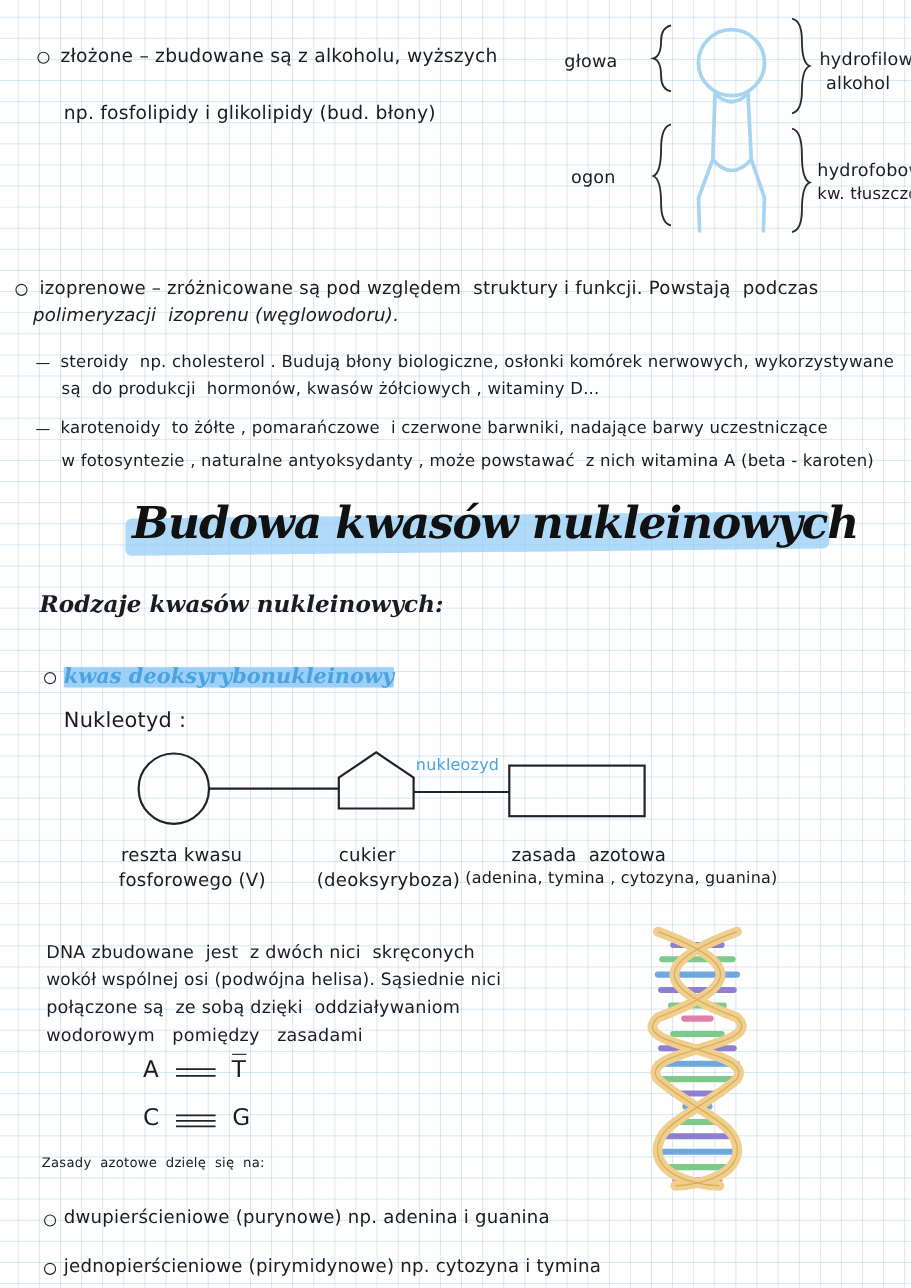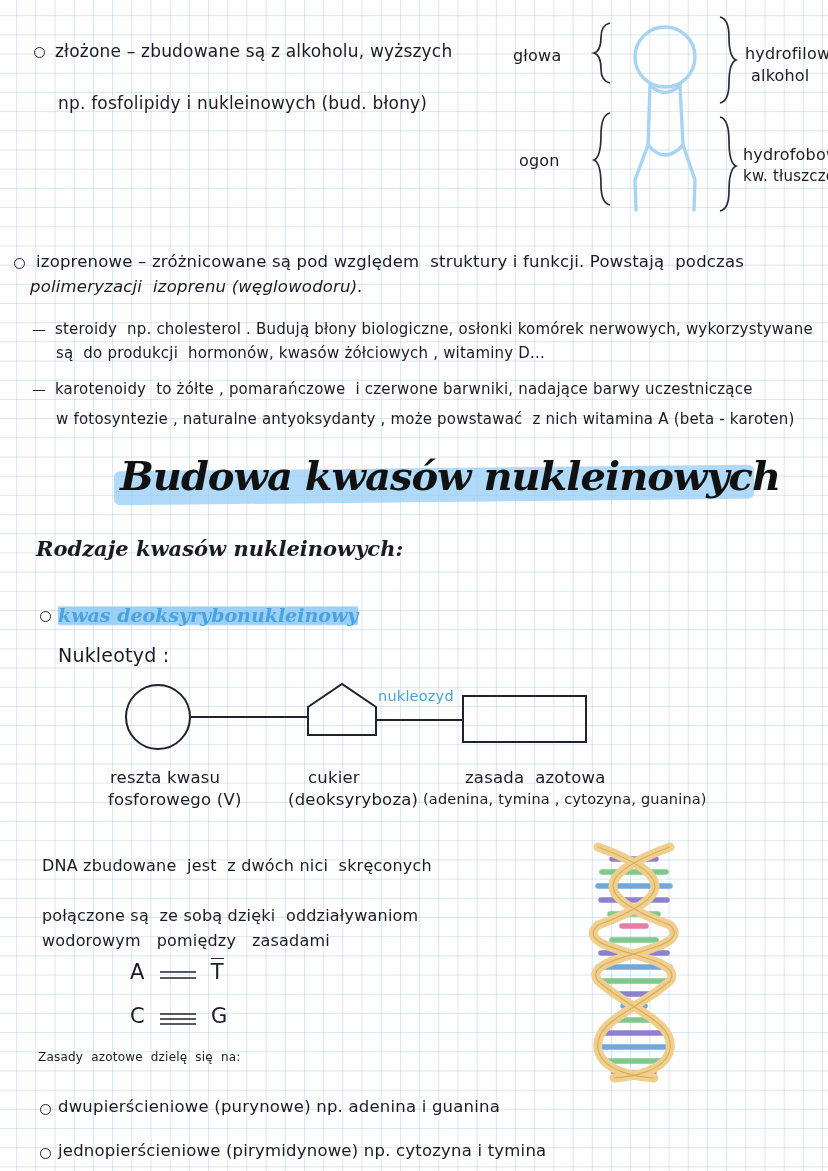--- a/index.html
+++ b/index.html
@@ -51,21 +51,21 @@
   .lbl-small{font-size:14.5px;}
   .lbl-txt{font-size:16.5px;}
 </style>
 </head>
 <body>
 
 <div id="page">
 
   <div class="bullet-o" style="left:34px;top:47px;"></div>
   <div class="ink hw" style="left:55px;top:41px;font-size:17px;text-align:right;">złożone – zbudowane są z alkoholu, wyższych</div>
-  <div class="ink hw" style="left:58px;top:93px;font-size:17px;">np. fosfolipidy i nukleinowych (bud. błony)</div>
+  <div class="ink hw" style="left:58px;top:93px;font-size:17px;">np. fosfolipidy i glikolipidy (bud. błony)</div>
 
   <div style="position:absolute;left:515px;top:5px;width:310px;height:225px;">
     <svg width="310" height="225" viewBox="0 0 310 225">
 
       <circle cx="150" cy="52" r="30" fill="none" stroke="#a8d4f2" stroke-width="3.4"></circle>
 
       <path d="M135 80 L133 140 L120 175 L121 205" fill="none" stroke="#a8d4f2" stroke-width="3.4" stroke-linecap="round"></path>
       <path d="M165 80 L168 140 L180 175 L179 205" fill="none" stroke="#a8d4f2" stroke-width="3.4" stroke-linecap="round"></path>
       <path d="M135 80 Q150 95 165 80" fill="none" stroke="#a8d4f2" stroke-width="3.4"></path>
       <path d="M133 140 Q150 160 168 140" fill="none" stroke="#a8d4f2" stroke-width="3.4"></path>
@@ -123,20 +123,21 @@
     <div class="ink hw blue lbl-small" style="left:268px;top:8px;">nukleozyd</div>
     <div class="ink hw lbl-txt" style="left:0px;top:88px;">reszta kwasu</div>
     <div class="ink hw lbl-txt" style="left:-2px;top:110px;">fosforowego (V)</div>
     <div class="ink hw lbl-txt" style="left:198px;top:88px;">cukier</div>
     <div class="ink hw lbl-txt" style="left:178px;top:110px;">(deoksyryboza)</div>
     <div class="ink hw lbl-txt" style="left:355px;top:88px;">zasada  azotowa</div>
     <div class="ink hw lbl-small" style="left:313px;top:111px;">(adenina, tymina , cytozyna, guanina)</div>
   </div>
 
   <div class="ink hw" style="left:42px;top:856px;font-size:16px;">DNA zbudowane  jest  z dwóch nici  skręconych</div>
+  <div class="ink hw" style="left:42px;top:881px;font-size:15.5px;">wokół wspólnej osi (podwójna helisa). Sąsiednie nici</div>
   <div class="ink hw" style="left:42px;top:906px;font-size:16px;">połączone są  ze sobą dzięki  oddziaływaniom</div>
   <div class="ink hw" style="left:42px;top:931px;font-size:16px;">wodorowym   pomiędzy   zasadami</div>
 
   <div style="position:absolute;left:130px;top:960px;">
     <span class="ink hw" style="position:static;font-size:21px;">A</span>
     <svg width="40" height="16" viewBox="0 0 40 16" style="vertical-align:middle;margin:0 8px;">
       <line x1="2" y1="5" x2="38" y2="5" stroke="#22222a" stroke-width="1.6"></line>
       <line x1="2" y1="11" x2="38" y2="11" stroke="#22222a" stroke-width="1.6"></line>
     </svg>
     <span class="ink hw" style="position:static;font-size:21px;border-top:1.6px solid #22222a;padding-top:1px;">T</span>

